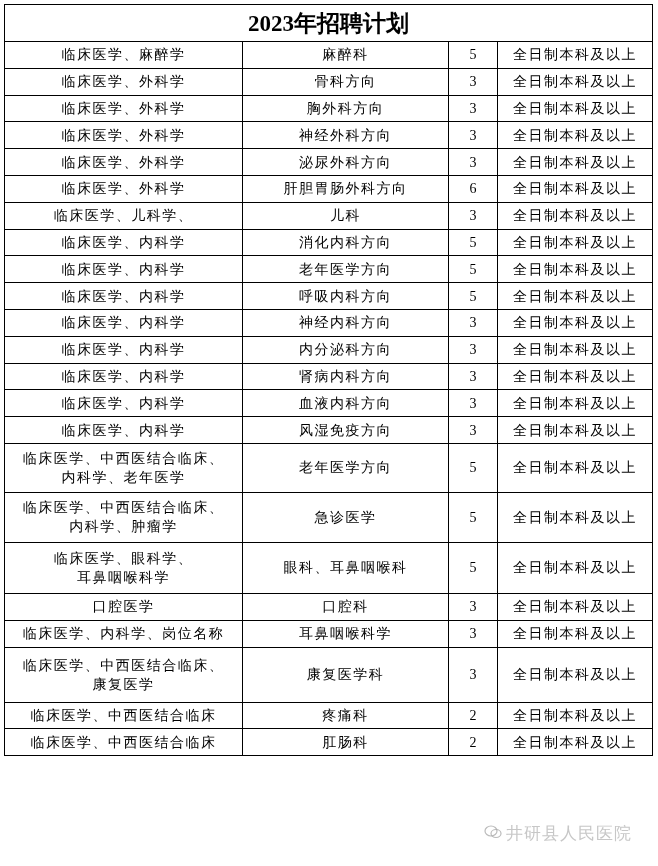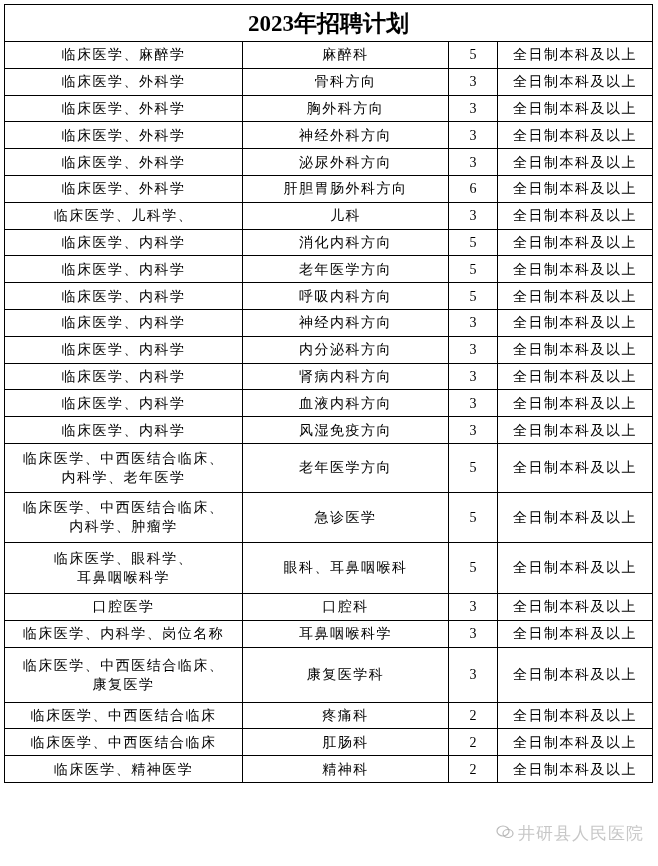--- a/index.html
+++ b/index.html
@@ -14,21 +14,21 @@
                 font-size: 23px; font-weight: bold; letter-spacing: 0px; margin-top: 40px; }
   th.hdr { height: 26px; font-size: 18px; font-weight: bold; }
   td { font-size: 14px; line-height: 19px; letter-spacing: 1.5px; }
   td.num { font-family: "Liberation Serif", "DejaVu Serif", serif; font-size: 14px; letter-spacing: 0; }
   tr.single td { height: 25.8px; }
   tr.double td { height: 48px; }
   tr.h50 td { height: 49px; }
   tr.h51 td { height: 50px; }
   tr.h55 td { height: 54px; }
   .ln { display: block; }
-  .watermark { position: absolute; left: 496px; top: 822px; font-size: 17px;
+  .watermark { position: absolute; left: 484px; top: 822px; font-size: 17px;
                color: rgba(180,180,180,0.75); letter-spacing: 1px; white-space: nowrap;
                font-family: "DejaVu Sans", sans-serif; pointer-events: none; }
   .watermark .wx { display: inline-block; font-size: 14px; margin-right: 4px; }
 </style>
 </head>
 <body>
 
 <table class="plan">
   <colgroup>
       <col class="c1">
@@ -224,28 +224,20 @@
         <td>全日制本科及以上</td>
       </tr>
       <tr class="single">
         <td>
           <span class="ln">临床医学、中西医结合临床</span>
         </td>
         <td>肛肠科</td>
         <td class="num">2</td>
         <td>全日制本科及以上</td>
       </tr>
-      <tr class="single">
-        <td>
-          <span class="ln">临床医学、精神医学</span>
-        </td>
-        <td>精神科</td>
-        <td class="num">2</td>
-        <td>全日制本科及以上</td>
-      </tr>
     </tbody>
 </table>
 
 <div class="watermark">
   <span class="wx">
     <svg width="18" height="14" viewBox="0 0 18 14">
       <ellipse cx="7" cy="6" rx="6" ry="5" fill="none" stroke="rgba(170,170,170,0.8)" stroke-width="1.2"></ellipse>
       <ellipse cx="12" cy="8.5" rx="5" ry="4" fill="none" stroke="rgba(170,170,170,0.8)" stroke-width="1.2"></ellipse>
     </svg>
   </span><span>井研县人民医院</span>

